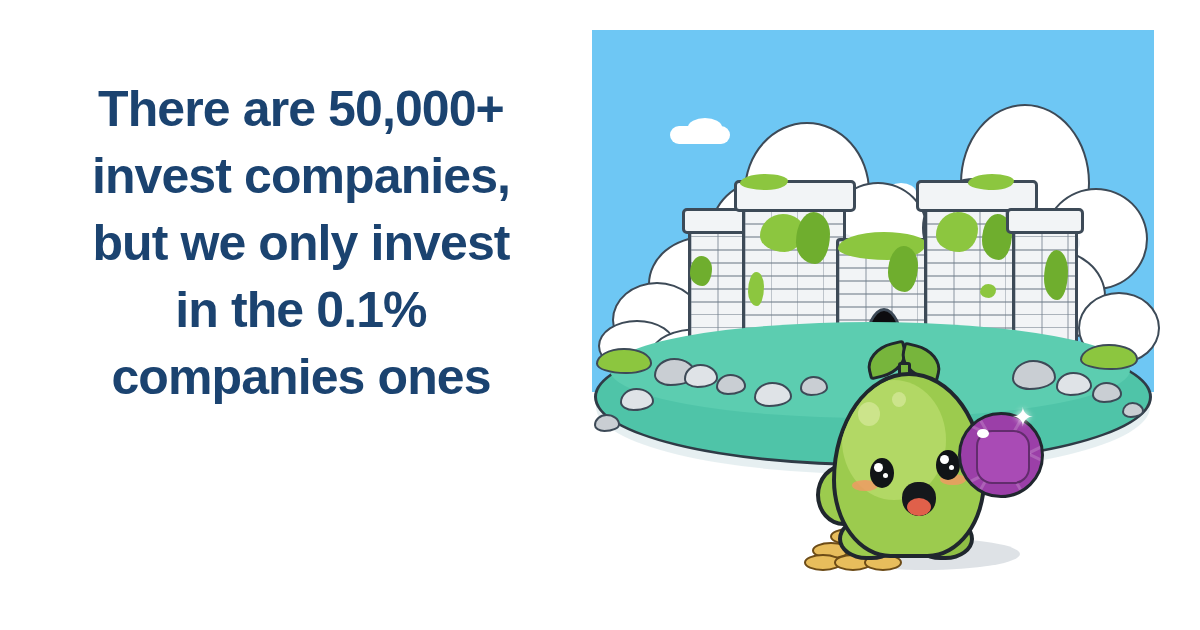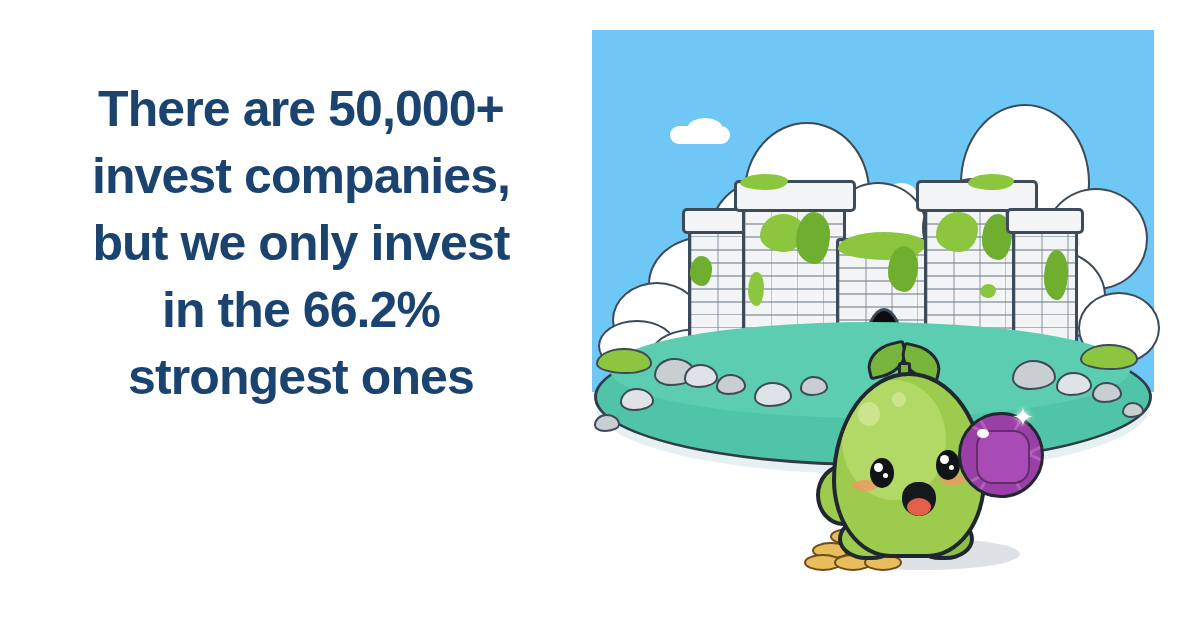--- a/index.html
+++ b/index.html
@@ -220,22 +220,22 @@
 </style>
 </head>
 <body>
 
 <div id="page">
 
   <div id="headline-block">
     <span class="headline-line">There are 50,000+</span>
     <span class="headline-line">invest companies,</span>
     <span class="headline-line">but we only invest</span>
-    <span class="headline-line">in the 66.2%</span>
-    <span class="headline-line">strongest ones</span>
+    <span class="headline-line">in the 0.1%</span>
+    <span class="headline-line">companies ones</span>
   </div>
 
   <div id="illustration">
 
     <div id="sky-panel">
 
       <div class="cloud nb" style="left:78px; top:96px; width:60px; height:18px; border-radius:40px;"></div>
       <div class="cloud nb" style="left:96px; top:88px; width:34px; height:18px;"></div>
 
       <div class="cloud nb" style="left:400px; top:150px; width:56px; height:17px; border-radius:40px;"></div>

